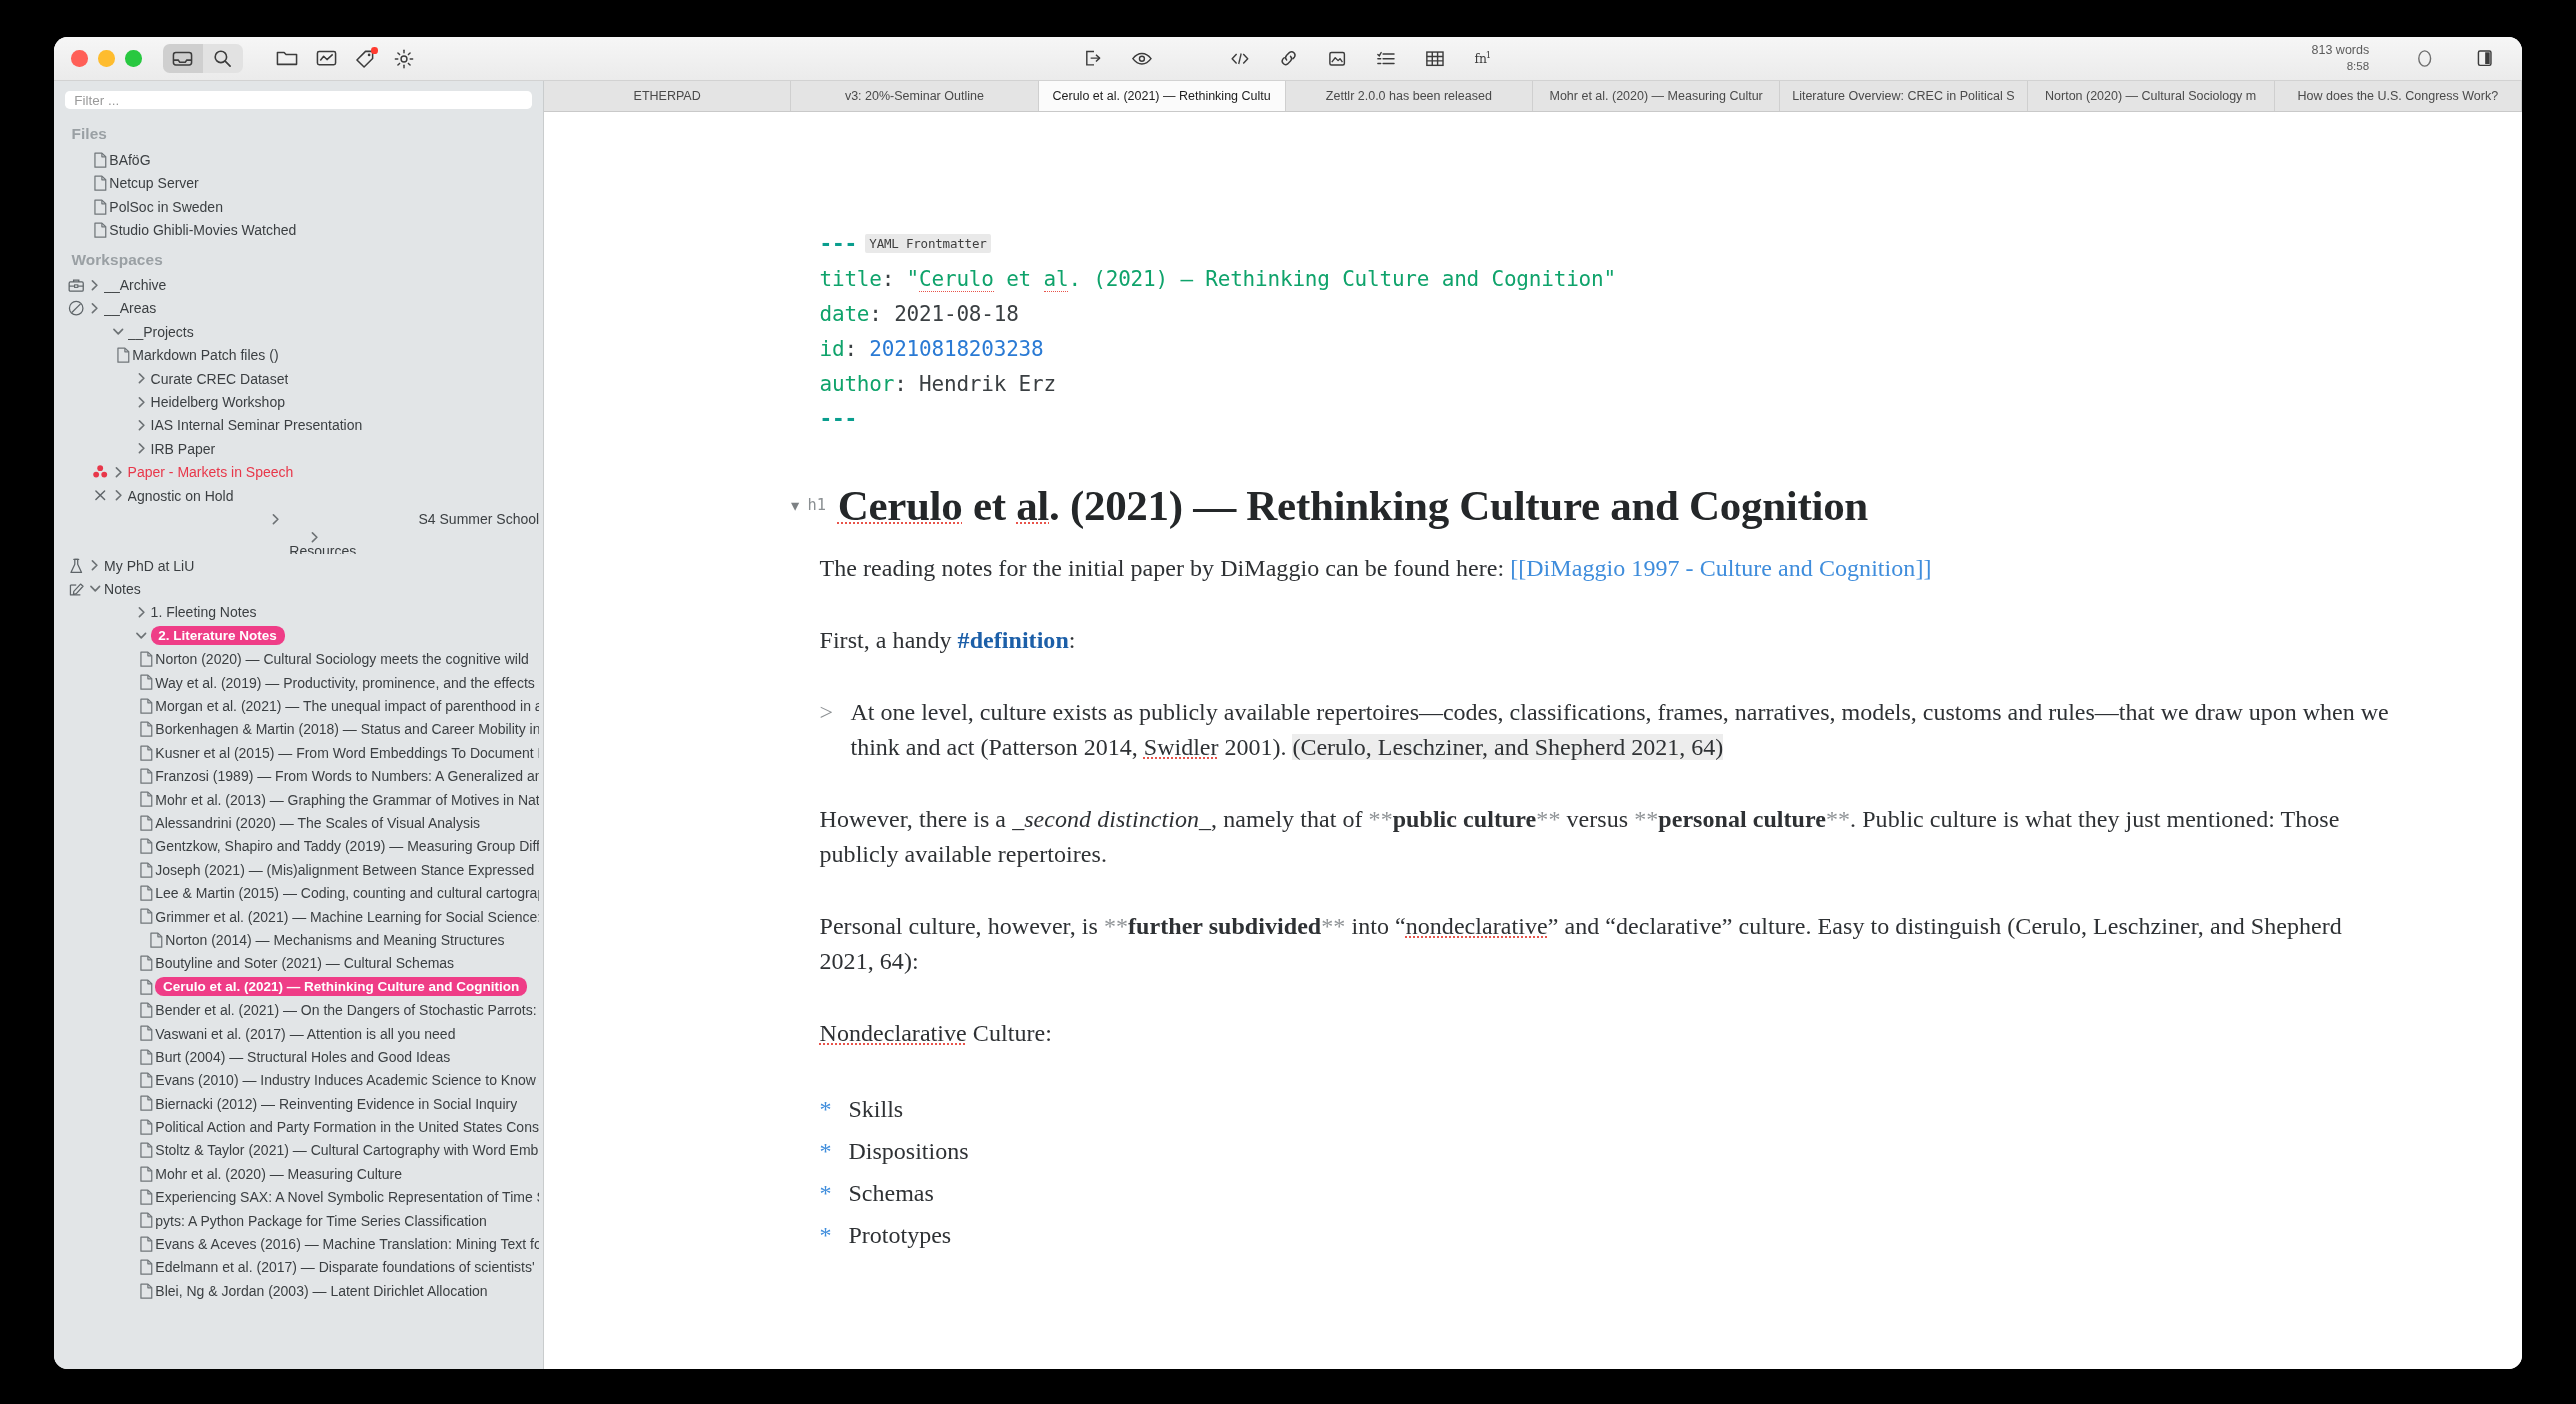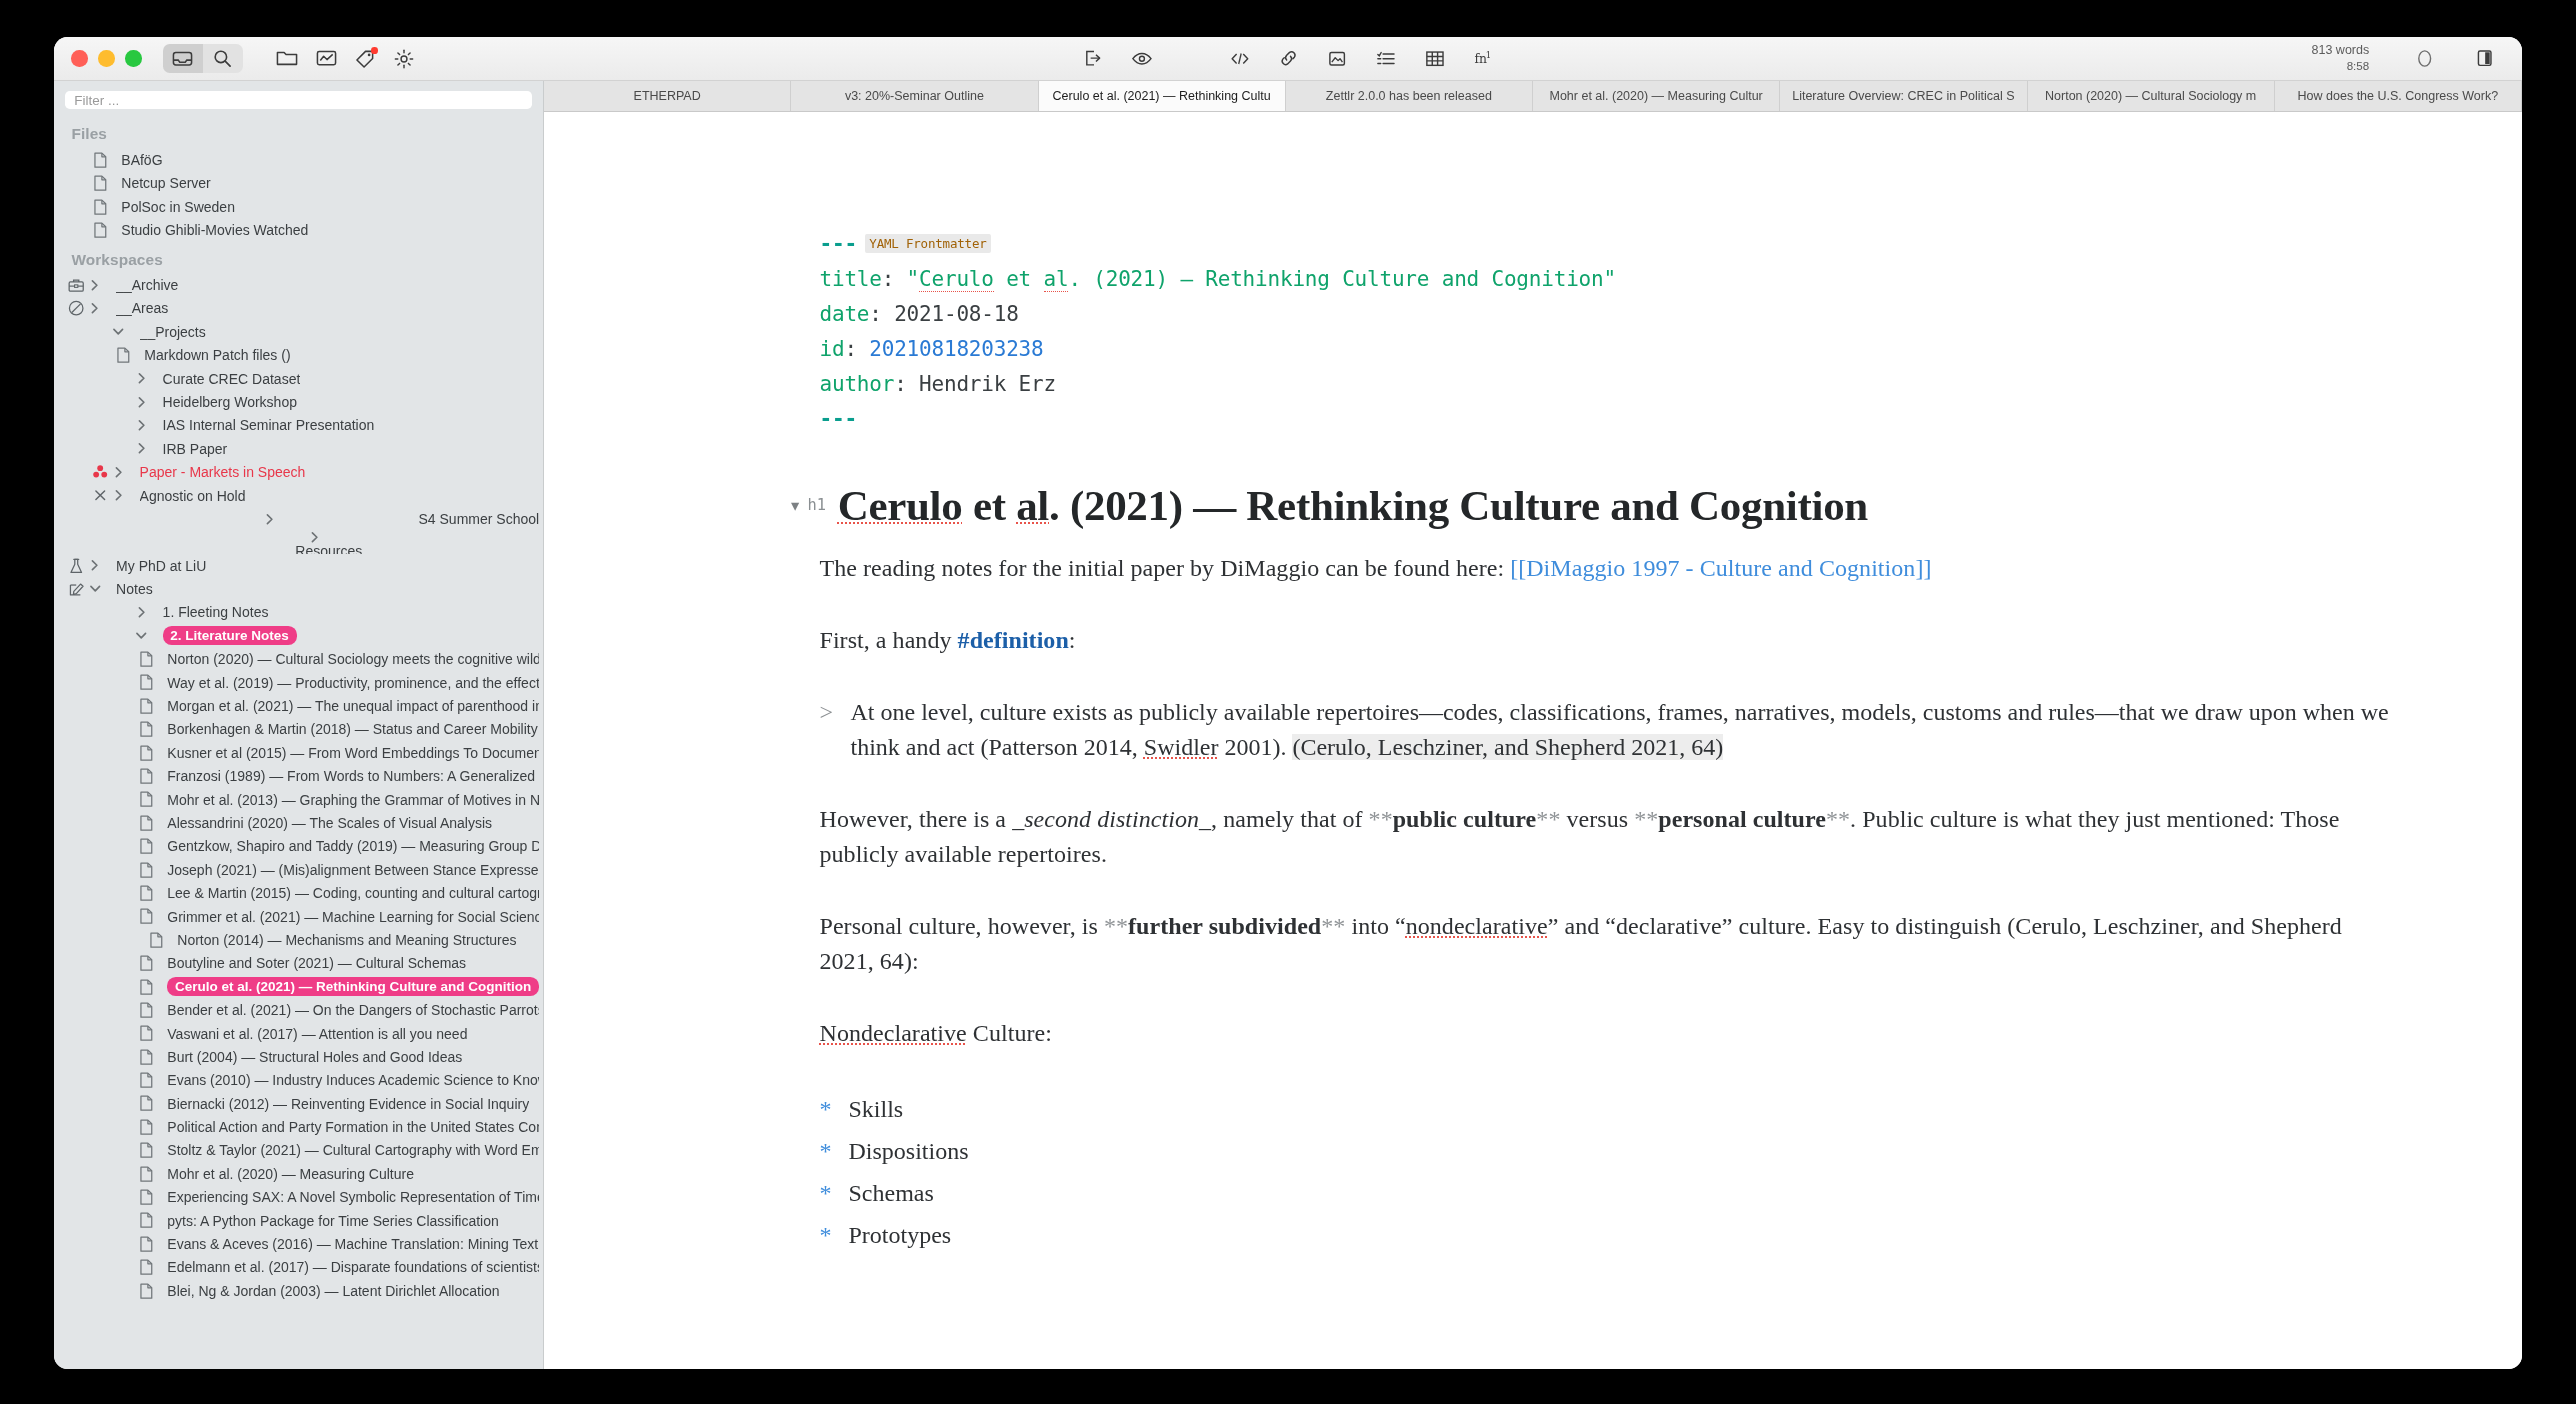--- a/index.html
+++ b/index.html
@@ -98,21 +98,21 @@
     padding: 8.7px 0 4.8px 17.4px;
     letter-spacing: 0.1px;
   }
   .row {
     display: flex; align-items: center;
     height: 23.4px;
     font-size: 14px; color: #3b3f42;
     white-space: nowrap;
     padding-right: 3.9px;
   }
-  .row .lbl { overflow: hidden; text-overflow: clip; margin-left: 12px; }
+  .row .lbl { overflow: hidden; text-overflow: clip; }
   .row .pill {
     border-radius: 8.7px; padding: 1.4px 7.7px 2.4px 7.7px;
     color: #fff; font-weight: bold; font-size: 13.5px;
   }
   .ico { flex: 0 0 auto; display: inline-flex; align-items: center; justify-content: center; }
   .ico-file { width: 18.3px; }
   .chev { width: 18.3px; display:inline-flex; align-items:center; justify-content:center; color:#6d7275; }
   .sp { display: inline-block; }
 
   .row.red { color: #e8374a; }
@@ -149,21 +149,21 @@
     font-size: 21px;
     line-height: 35px;
     letter-spacing: -0.2px;
   }
   .yml-key { color: #0fa36b; }
   .yml-dash { color: #0a9e8e; font-weight: bold; }
   .yml-str { color: #0fa36b; }
   .yml-num { color: #2a7ad4; }
   .yml-val { color: #3a3f42; }
   .yaml-tag {
-    background: #e9e9e9; color: #a16207;
+    background: #e9e9e9; color: #404040;
     font-family: "DejaVu Sans Mono", monospace;
     font-size: 12.5px; padding: 1.9px 4.8px; border-radius: 1.9px;
     vertical-align: 2.9px; margin-left: 7.7px;
   }
 
   .h1-line { display: flex; align-items: center; margin: 44px 0 21px -37px; }
   .h1-chev { color: #7d8184; font-size: 16.4px; width: 25px; text-align:center; }
   .h1-mark {
     font-family: "DejaVu Sans Mono", monospace;
     font-size: 15.4px; color: #8a8f92; margin-right: 11.6px;

